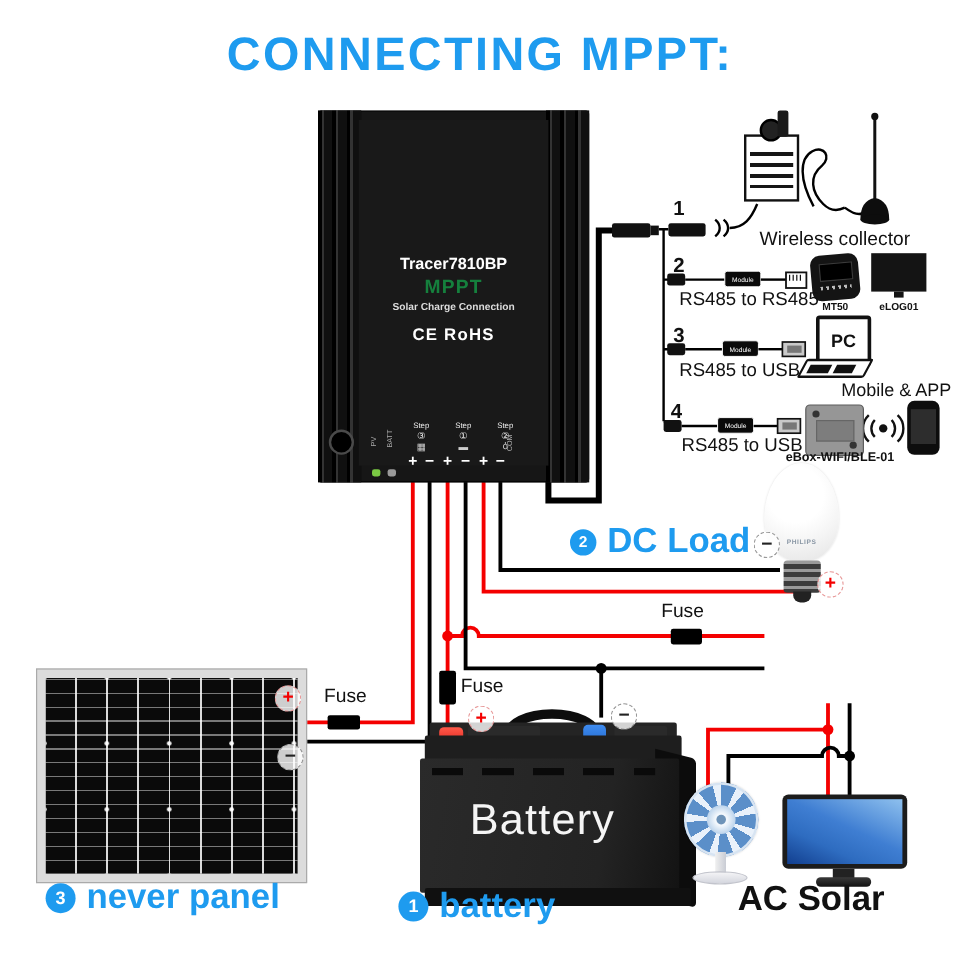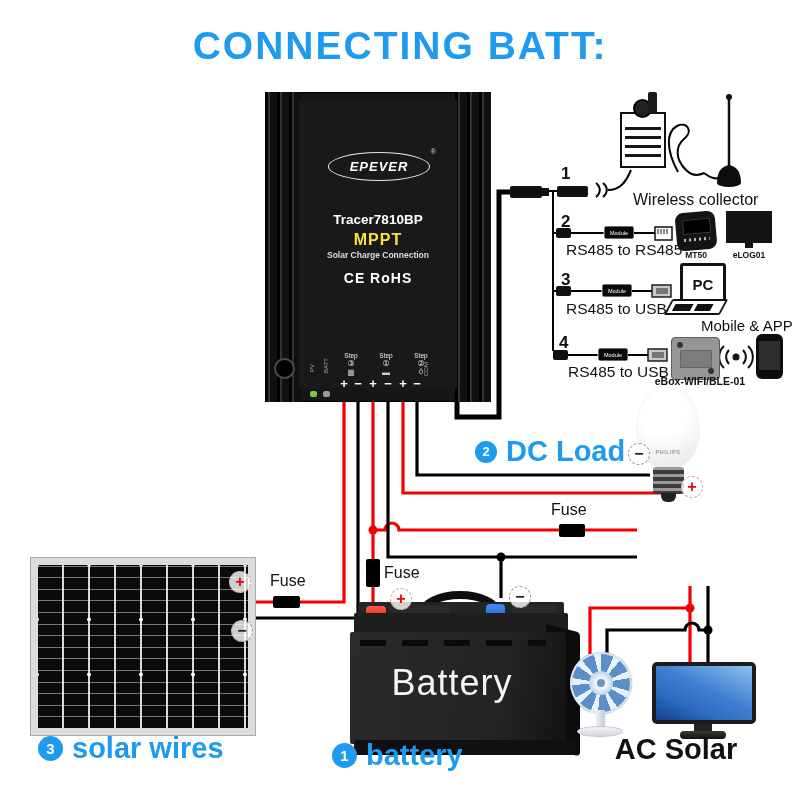--- a/index.html
+++ b/index.html
@@ -38,21 +38,21 @@
               box-shadow:inset 0 0 0 1px #000;}
   .fins{position:absolute;top:0;height:100%;width:36px;
         background:repeating-linear-gradient(90deg,#000 0 3px,#333 3px 5px,#101010 5px 12px);}
   .fins.left{left:0;} .fins.right{right:0;}
   .face{position:absolute;left:34px;top:8px;width:158px;height:288px;background:#191919;text-align:center;}
   .logo{position:absolute;left:29px;top:52px;width:100px;height:27px;border:1.6px solid #e8e8e8;
         border-radius:50%;display:flex;align-items:center;justify-content:center;}
   .logo span{color:#fff;font-size:13px;font-weight:bold;font-style:italic;letter-spacing:1px;}
   .logo sup{position:absolute;right:-7px;top:-5px;color:#ddd;font-size:7px;font-style:normal;}
   .model{position:absolute;top:112px;width:100%;color:#fff;font-size:13.5px;font-weight:bold;}
-  .mppt{position:absolute;top:131px;width:100%;color:#fde047;font-size:16px;font-weight:bold;letter-spacing:1px;}
+  .mppt{position:absolute;top:131px;width:100%;color:#15803d;font-size:16px;font-weight:bold;letter-spacing:1px;}
   .sub{position:absolute;top:150px;width:100%;color:#ddd;font-size:8.5px;font-weight:bold;}
   .cert{position:absolute;top:170px;width:100%;color:#fff;font-size:14px;font-weight:bold;letter-spacing:1px;}
   .warnbox{position:absolute;left:50px;top:203px;width:86px;height:50px;border:1px solid #8a8a8a;
            border-radius:2px;color:#ddd;text-align:left;padding:2px 3px;box-sizing:border-box;}
   .warnbox .wt{font-size:7.5px;font-weight:bold;color:#fff;text-align:center;}
   .warnbox .wl{font-size:5.3px;line-height:1.25;}
   .steprow{position:absolute;left:71px;top:260px;width:100px;display:flex;justify-content:space-between;}
   .stepcol{width:30px;color:#eee;text-align:center;}
   .stepcol .s1{font-size:6.5px;line-height:7px;}
   .stepcol .s2{font-size:8px;line-height:9px;}
@@ -164,21 +164,21 @@
   .mon-base{position:absolute;left:680px;top:731px;width:46px;height:8px;border-radius:4px;
        background:linear-gradient(180deg,#3a3a3a,#111);z-index:2;}
   .acload{position:absolute;left:596px;top:733px;width:160px;text-align:center;
        font-size:29px;font-weight:bold;color:#111;z-index:3;}
 </style>
 </head>
 <body>
 
 <div class="stage">
 
-  <div class="title">CONNECTING  BATT:</div>
+  <div class="title">CONNECTING  MPPT:</div>
 
   <svg class="overlay" width="800" height="800" viewBox="0 0 800 800">
 
     <g>
       <path class="w-red" d="M252 602 H344 V396"></path>
       <path class="w-red" d="M373 396 V612"></path>
       <path class="w-red" d="M373 530 H385 a7 7 0 0 1 14 0 H637"></path>
       <path class="w-red" d="M403 396 V493 H664"></path>
       <path class="w-red" d="M690 586 V664 M690 608 H590 V657"></path>
       <circle class="dot-red" cx="373" cy="530" r="4.5"></circle>
@@ -256,24 +256,20 @@
       <path d="M724 346 a15 15 0 0 0 0 22"></path>
       <path d="M743 350 a10 10 0 0 1 0 14"></path>
       <path d="M748 346 a15 15 0 0 1 0 22"></path>
     </g>
   </svg>
 
   <div class="controller">
     <div class="fins left"></div>
     <div class="fins right"></div>
     <div class="face">
-      <div class="logo">
-        <span>EPEVER</span>
-        <sup>®</sup>
-      </div>
       <div class="model">Tracer7810BP</div>
       <div class="mppt">MPPT</div>
       <div class="sub">Solar Charge Connection</div>
       <div class="cert">CE RoHS</div>
     </div>
     <div class="steprow">
       <div class="stepcol">
         <div class="s1">Step</div>
         <div class="s2">③</div>
         <div class="s3">▦</div>
@@ -385,21 +381,21 @@
   </div>
 
   <div class="panel">
       <div class="cells"></div>
     </div>
   <div class="pole p" style="left:229px;top:571px">+</div>
   <div class="pole m" style="left:231px;top:620px">−</div>
   <div class="lbl fuse-lbl" style="left:270px;top:572px">Fuse</div>
   <div class="lbl caption" style="left:38px;top:732px">
     <span class="numcircle">3</span>
-    <span>solar wires</span>
+    <span>never panel</span>
   </div>
 
   <div class="fan">
     <div class="head"></div>
     <div class="hub"></div>
     <div class="hub2"></div>
     <div class="stand"></div>
     <div class="base"></div>
   </div>
   <div class="monitor">

